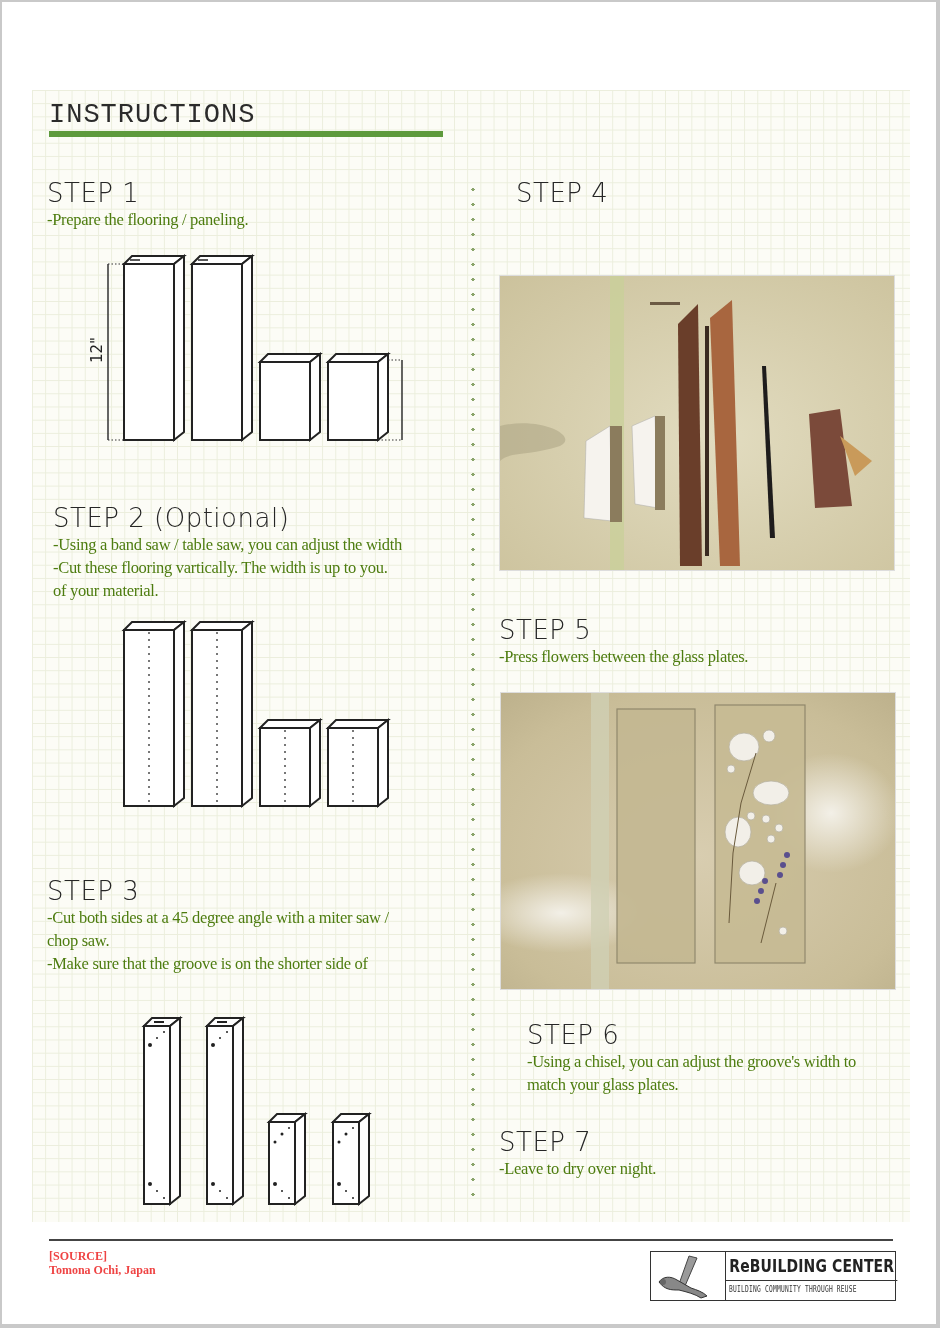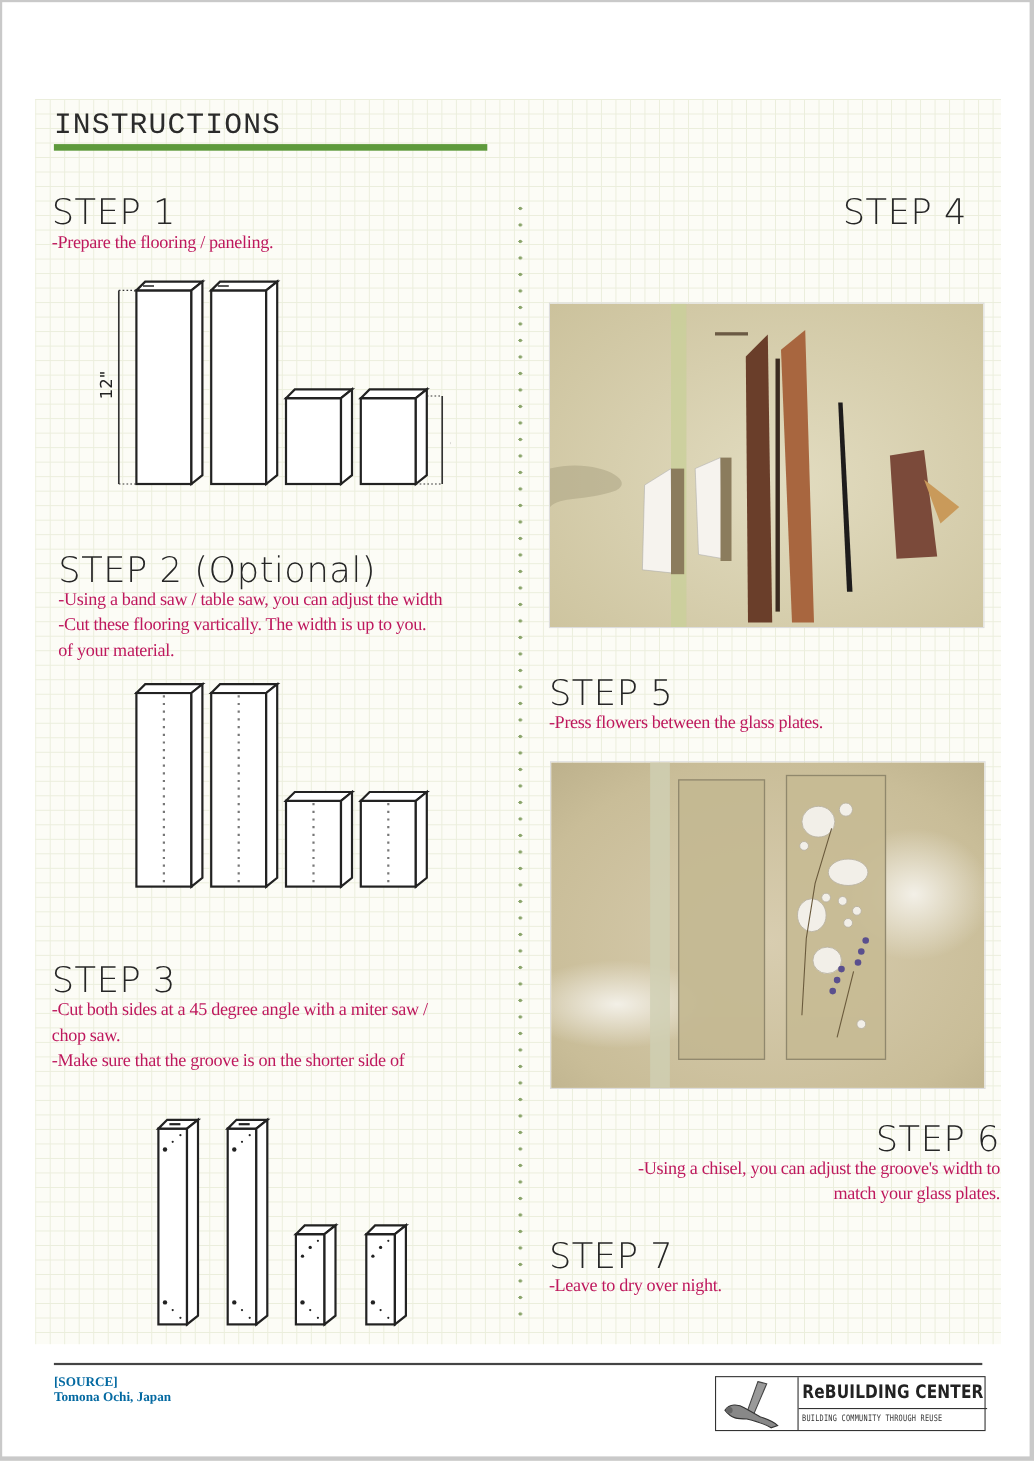--- a/index.html
+++ b/index.html
@@ -30,37 +30,37 @@
     background: #5e9a3c;
   }
   .divider {
     position: absolute; left: 469px; top: 180px; width: 4px; height: 1025px;
     background-image: radial-gradient(circle, #8aa46a 1.6px, transparent 1.8px);
     background-size: 4px 15px;
   }
   .step { position: absolute; }
   .step h2 {
     margin: 0; font-family: "DejaVu Sans", sans-serif; font-weight: 300;
-    font-size: 32px; letter-spacing: 0.5px; color: #262626; line-height: 30px;
+    font-size: 26px; letter-spacing: 0.5px; color: #262626; line-height: 30px;
   }
   .step p {
     margin: 0; font-family: "Liberation Serif", serif; font-size: 16.5px;
-    line-height: 23px; color: #be185d; letter-spacing: -0.3px;
+    line-height: 23px; color: #4d7c0f; letter-spacing: -0.3px;
   }
   .photo {
     position: absolute; overflow: hidden; border: 1px solid #ddd;
   }
   .footer-rule {
     position: absolute; left: 47px; top: 1237px; width: 844px; height: 2px;
     background: #444;
   }
   .source {
     position: absolute; left: 47px; top: 1247px;
     font-family: "Liberation Serif", serif; font-size: 12px; line-height: 14px;
-    font-weight: bold; color: #0369a1;
+    font-weight: bold; color: #ef4444;
   }
   .logo {
     position: absolute; left: 648px; top: 1249px; width: 244px; height: 48px;
     border: 1.5px solid #333; background: #fff; display: flex;
   }
   .logo-icon { width: 74px; height: 48px; position: relative; border-right: 1.5px solid #333; }
   .logo-text { flex: 1; display: flex; flex-direction: column; }
   .logo-name {
     font-family: "DejaVu Sans", sans-serif; font-weight: bold; font-size: 17px;
     letter-spacing: 0.2px; color: #222; padding: 3px 4px 0 4px; height: 25px;
@@ -201,21 +201,21 @@
         <circle cx="213" cy="114" r="1"></circle>
           <circle cx="206" cy="120" r="1.5"></circle>
           <circle cx="199" cy="128" r="1.5"></circle>
         <circle cx="199" cy="170" r="2"></circle>
           <circle cx="206" cy="177" r="1"></circle>
           <circle cx="213" cy="184" r="1"></circle>
       </g>
     </svg>
   </div>
 
-  <div class="step" style="left:467px; top:176px; width:410px;text-align:right;">
+  <div class="step" style="left:514px; top:176px; width:410px;">
     <h2>STEP 4</h2>
   </div>
   <div class="photo" style="left:497px; top:273px; width:394px; height:294px;">
     <svg width="394" height="294" viewBox="0 0 394 294">
       <defs>
         <radialGradient id="bg4" cx="0.55" cy="0.55" r="0.8">
           <stop offset="0" stop-color="#e2dcc0"></stop>
           <stop offset="1" stop-color="#cbc19b"></stop>
         </radialGradient>
       </defs>
@@ -280,21 +280,21 @@
         <circle cx="286" cy="162" r="3"></circle>
           <circle cx="282" cy="172" r="3"></circle>
           <circle cx="279" cy="182" r="3"></circle>
         <circle cx="264" cy="188" r="3"></circle>
           <circle cx="260" cy="198" r="3"></circle>
           <circle cx="256" cy="208" r="3"></circle>
       </g>
     </svg>
   </div>
 
-  <div class="step" style="left:497px; top:1018px; width:410px;text-align:right;">
+  <div class="step" style="left:525px; top:1018px; width:410px;">
     <h2>STEP 6</h2>
     <p>-Using a chisel, you can adjust the groove's width to</p>
     <p>match your glass plates.</p>
   </div>
 
   <div class="step" style="left:497px; top:1125px; width:410px;">
     <h2>STEP 7</h2>
     <p>-Leave to dry over night.</p>
   </div>
 

